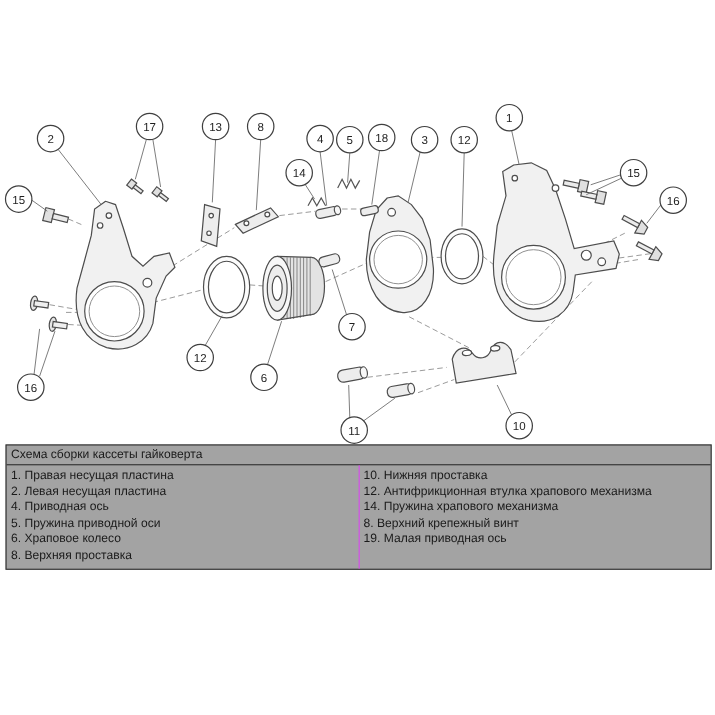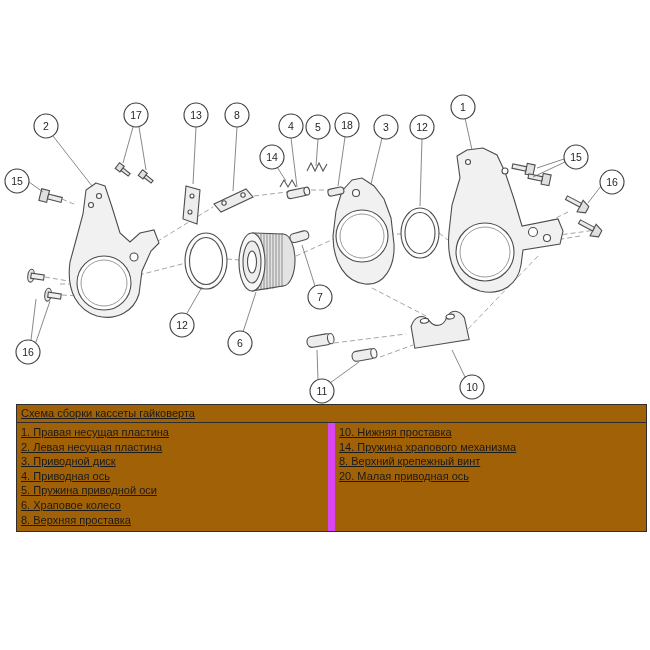--- a/index.html
+++ b/index.html
@@ -1,24 +1,24 @@
 <!DOCTYPE html>
 <html><head>
 <meta charset="utf-8">
 <style>
   html,body{margin:0;padding:0;background:#fff;}
   body{width:650px;height:650px;font-family:"Liberation Sans",sans-serif;color:#1a1a1a;}
   .page{position:relative;width:650px;height:650px;overflow:hidden;background:#fff;}
   .diagram{position:absolute;top:0;left:0;width:650px;height:408px;}
   svg .bnum{font-family:"Liberation Sans",sans-serif;font-size:10.5px;fill:#1f1f1f;text-anchor:middle;}
-  .bottom{position:absolute;left:16px;right:3px;top:404px;border:1px solid #2e2e2e;background:#a16207;text-decoration:underline;}
+  .bottom{position:absolute;left:5px;right:3px;top:404px;border:1px solid #2e2e2e;background:#a3a3a3;}
   .caption{border-bottom:1px solid #2e2e2e;padding:2px 4px 2px;font-size:11px;line-height:13px;}
   .cols{display:flex;align-items:stretch;}
   .col{width:50%;padding:2px 0 4px;}
-  .col.left{border-right:7px solid #d946ef;}
+  .col.left{border-right:1px solid #d946ef;}
   .row{font-size:11px;line-height:14.6px;padding:0 4px;white-space:nowrap;overflow:hidden;}
 </style>
 </head>
 <body>
 
 <div class="page">
   <div class="diagram">
     <svg width="650" height="408" viewBox="0 0 650 408">
 
       <g stroke="#9a9a9a" stroke-width="0.9" stroke-dasharray="5 3" fill="none">
@@ -293,27 +293,27 @@
       </g>
     </svg>
   </div>
 
   <div class="bottom">
     <div class="caption">Схема сборки кассеты гайковерта</div>
     <div class="cols">
       <div class="col left">
         <div class="row">1. Правая несущая пластина</div>
         <div class="row">2. Левая несущая пластина</div>
-        <div class="row">3. Приводной диск</div>
         <div class="row">4. Приводная ось</div>
         <div class="row">5. Пружина приводной оси</div>
         <div class="row">6. Храповое колесо</div>
         <div class="row">8. Верхняя проставка</div>
       </div>
       <div class="col right">
         <div class="row">10. Нижняя проставка</div>
+        <div class="row">12. Антифрикционная втулка храпового механизма</div>
         <div class="row">14. Пружина храпового механизма</div>
         <div class="row">8. Верхний крепежный винт</div>
-        <div class="row">20. Малая приводная ось</div>
+        <div class="row">19. Малая приводная ось</div>
       </div>
     </div>
   </div>
 </div>
 
 </body></html>

